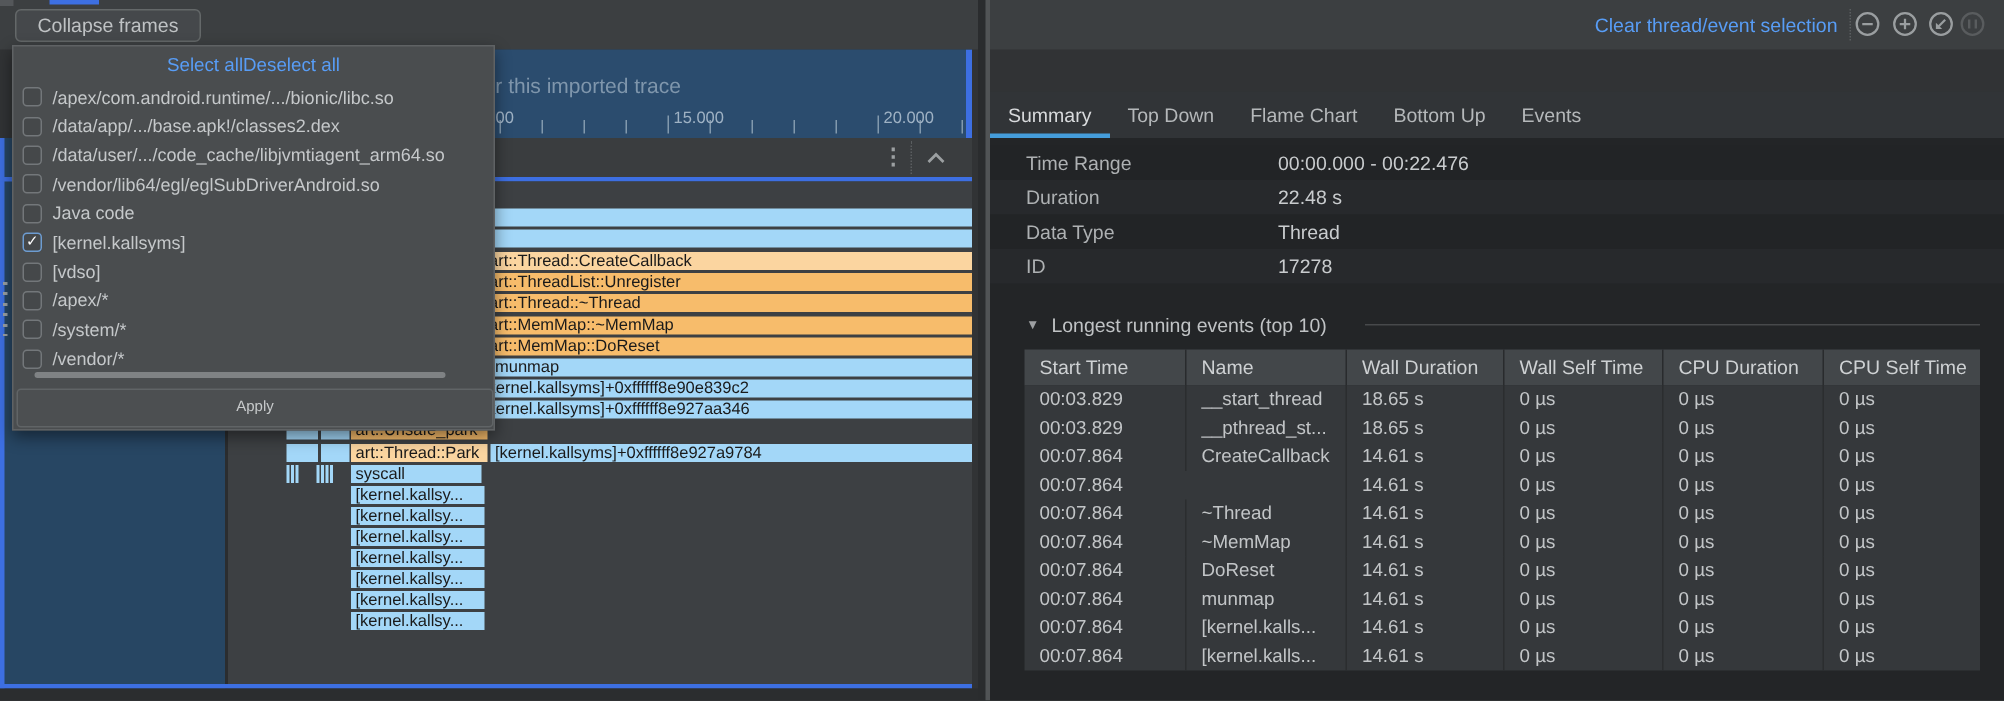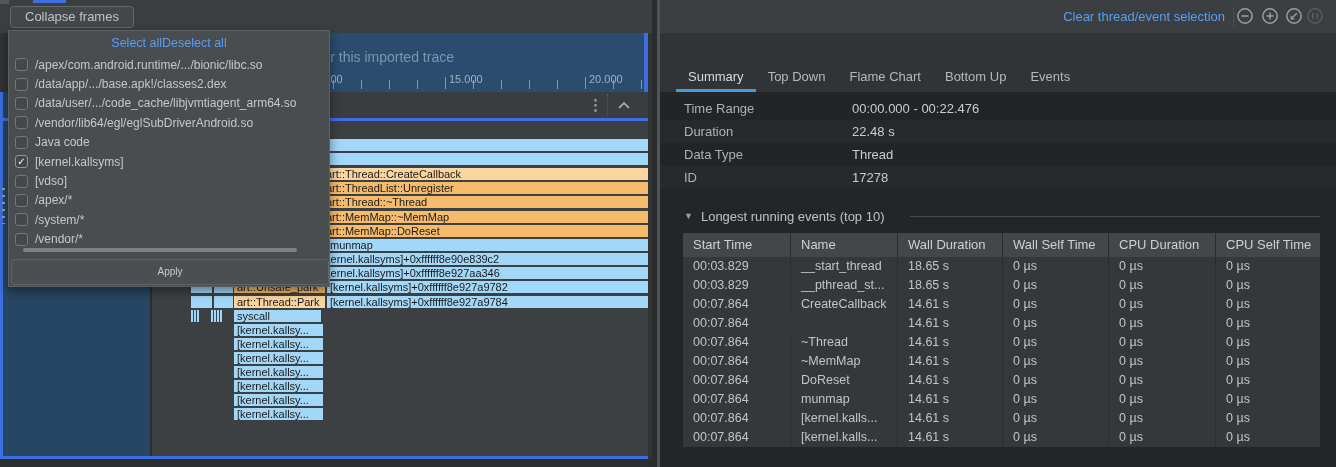--- a/index.html
+++ b/index.html
@@ -75,21 +75,21 @@
   #rp-toolbar { left:0; top:0; width:676px; height:33px; background:#3c3f41; }
   #clear-selection-link { position:absolute; right:111px; top:9px; font-size:13px; color:#589df6; cursor:pointer; white-space:nowrap; }
   #toolbar-dotted-sep { left:573px; top:6px; height:21px; border-left:1px dotted #5a5e60; }
   .circle-icon { position:absolute; top:7px; width:18px; height:18px; cursor:pointer; }
 
   #rp-tabs { left:0; top:33px; width:676px; height:28px; background:#3c3f41;
     border-bottom:1px solid #26282a; display:flex; align-items:stretch; padding-left:8px;margin-top:48px; }
   .tab { font-size:13px; color:#bdc0c2; padding:6px 10px 0 10px; cursor:pointer; }
   .tab.active { color:#d8dadc; border-bottom:3px solid #459ddb; }
 
-  #rp-subtabs { left:0; top:61px; width:676px; height:31px; background:#313437; display:flex; align-items:stretch; padding-left:16px; }
+  #rp-subtabs { left:0; top:61px; width:676px; height:31px; background:#313437; display:flex; align-items:stretch; padding-left:0; }
   .subtab { font-size:13px; color:#b5b8ba; padding:8px 12px 0 12px; cursor:pointer; }
   .subtab.active { color:#d8dadc; border-bottom:3px solid #459ddb; }
 
   #rp-content { left:0; top:92px; width:676px; height:375px; background:#232527; }
   #summary-list { position:absolute; left:0; top:5px; width:676px; }
   .srow { display:flex; height:23px; line-height:23px; background:#222426; }
   .srow.alt { background:#27292c; }
   .slabel { width:192px; padding-left:24px; font-size:13px; color:#aeb1b3; }
   .svalue { font-size:13px; color:#c9ccce; }
 
@@ -179,23 +179,20 @@
         <div class="bar b" style="left: 0px; top: 132px; width: 496px; height: 12px;">
           <span class="bt" style="left: 170px;">[kernel.kallsyms]+0xffffff8e90e839c2</span>
         </div>
         <div class="bar b" style="left: 0px; top: 146px; width: 496px; height: 12px;">
           <span class="bt" style="left: 170px;">[kernel.kallsyms]+0xffffff8e927aa346</span>
         </div>
         <div class="bar b" style="left: 39px; top: 160px; width: 21px; height: 12px;"></div>
         <div class="bar b" style="left: 62px; top: 160px; width: 19px; height: 12px;"></div>
         <div class="bar o" style="left: 82px; top: 160px; width: 91px; height: 12px;">
           <span class="bt">art::Unsafe_park</span>
-        </div>
-        <div class="bar b" style="left: 175px; top: 160px; width: 321px; height: 12px;">
-          <span class="bt">[kernel.kallsyms]+0xffffff8e927a9782</span>
         </div>
         <div class="bar b" style="left: 39px; top: 175px; width: 21px; height: 12px;"></div>
         <div class="bar b" style="left: 62px; top: 175px; width: 19px; height: 12px;"></div>
         <div class="bar ol" style="left: 82px; top: 175px; width: 91px; height: 12px;">
           <span class="bt">art::Thread::Park</span>
         </div>
         <div class="bar b" style="left: 175px; top: 175px; width: 321px; height: 12px;">
           <span class="bt">[kernel.kallsyms]+0xffffff8e927a9784</span>
         </div>
         <div class="bar b" style="left: 39px; top: 189px; width: 2px; height: 12px;"></div>

